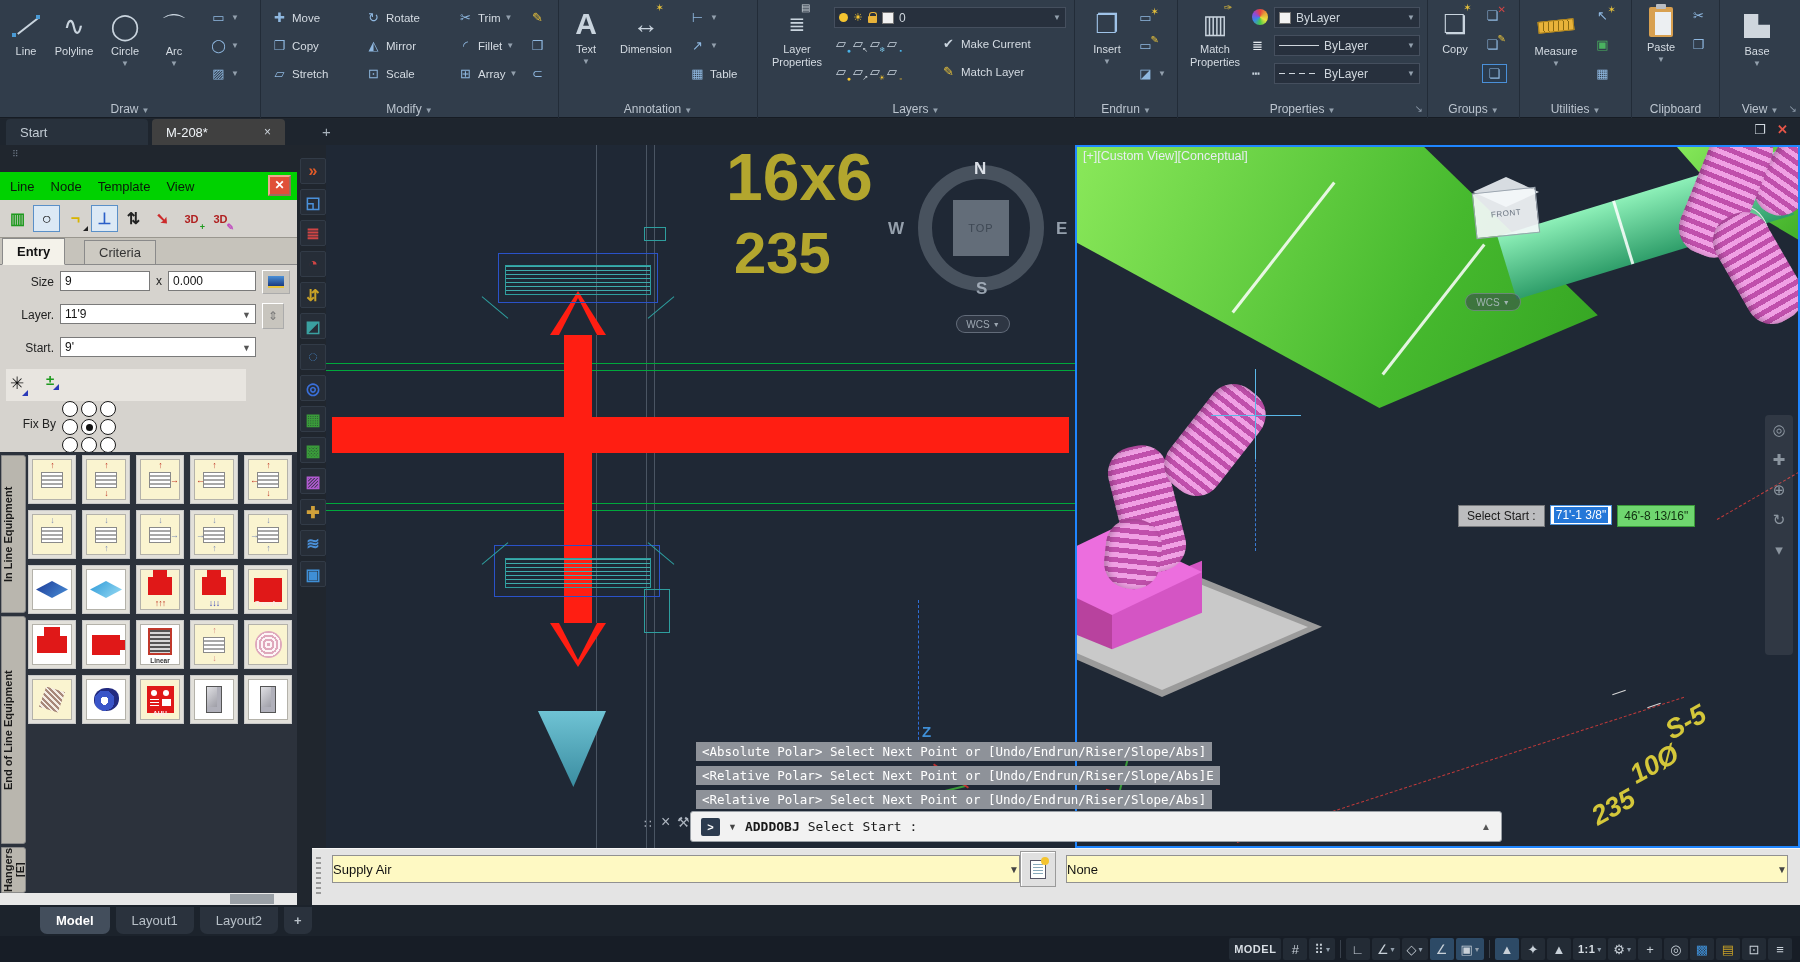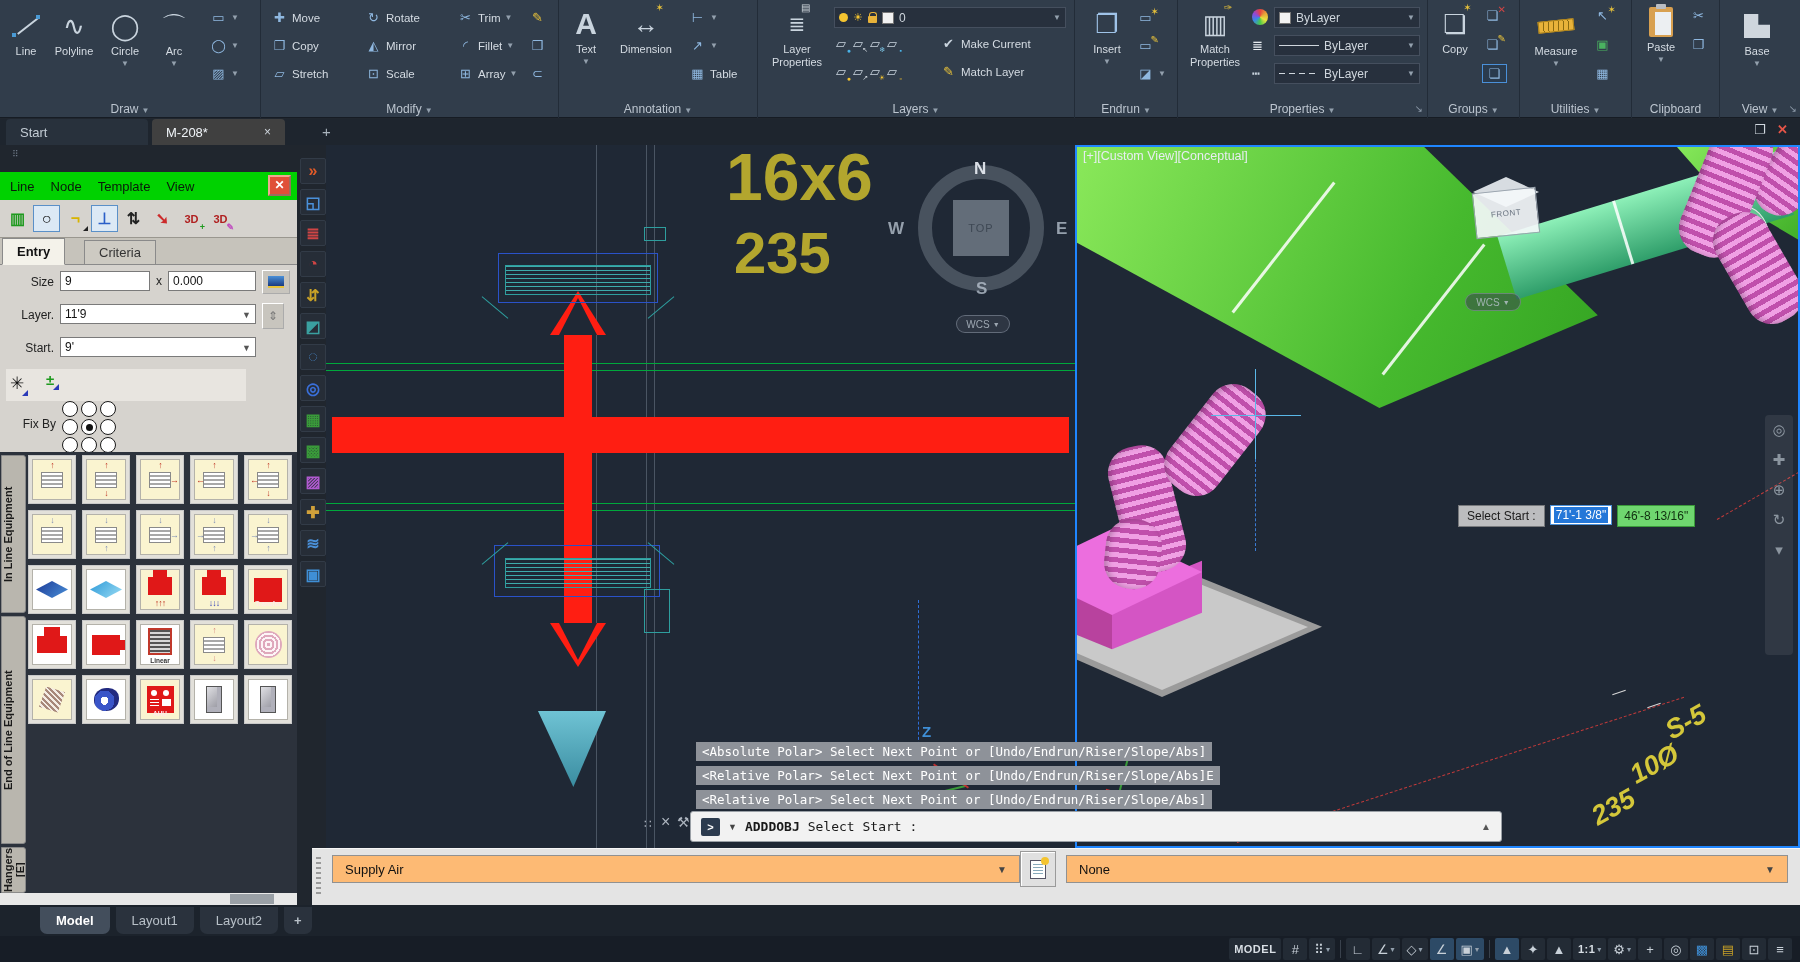--- a/index.html
+++ b/index.html
@@ -152,21 +152,21 @@
 
   
   #dyntip{position:absolute;left:1458px;top:505px;display:flex;gap:5px;align-items:flex-start;font-size:12px}
   #dyntip .tprompt{background:#bcbdbf;border:1px solid #77797c;color:#1a1a1a;padding:3px 8px}
   #dyntip .tval1{background:#fff;border:1px solid #4a90d9;padding:2px 3px}
   #dyntip .tval1 span{background:#2477d8;color:#fff;padding:1px 2px}
   #dyntip .tval2{background:#6fd66f;border:1px solid #3a9a3a;color:#10300f;padding:3px 6px}
 
   
   #supplybar{position:absolute;left:312px;top:848px;width:1488px;height:57px;background:#e4e4e4;border-top:1px solid #f6f6f6}
-  .combo{position:absolute;top:6px;height:28px;background:#fdba74;border:1px solid #919191;display:flex;align-items:center;padding:0 12px;font-size:13px;color:#111}
+  .combo{position:absolute;top:6px;height:28px;background:#fef9c3;border:1px solid #919191;display:flex;align-items:center;padding:0 0;font-size:13px;color:#111}
   .combo .dv{margin-left:auto;font-size:10px;color:#444}
   #combo-btn{position:absolute;left:708px;top:2px;width:36px;height:36px;background:#e0e0e0;border:1px solid #9a9a9a;box-shadow:inset 1px 1px 0 #fff;display:flex;align-items:center;justify-content:center}
   #combo-btn .pg{width:16px;height:19px;background:#fff;border:1px solid #556;position:relative}
   #combo-btn .pg:before{content:"";position:absolute;left:2px;top:3px;right:2px;height:10px;background:repeating-linear-gradient(180deg,#8ab 0 1px,#fff 1px 3px)}
   #combo-btn .pg:after{content:"";position:absolute;right:-4px;top:-4px;width:8px;height:8px;background:#f4c430;border-radius:50%}
   .gripdots{position:absolute;left:4px;top:8px;width:5px;height:40px;background:repeating-linear-gradient(180deg,#9a9a9a 0 2px,transparent 2px 5px)}
   #layoutbar{position:absolute;left:0;top:905px;width:1800px;height:31px;background:#1c232c}
   #layout-tabs{position:absolute;left:40px;top:0;height:31px;display:flex;gap:6px}
   .ltab{height:27px;margin-top:2px;padding:0 16px;display:flex;align-items:center;font-size:13px;color:#b8c0c8;background:#2a323d;border-radius:0 0 7px 7px}
   .ltab.active{background:#434e5c;color:#fff;font-weight:bold}

